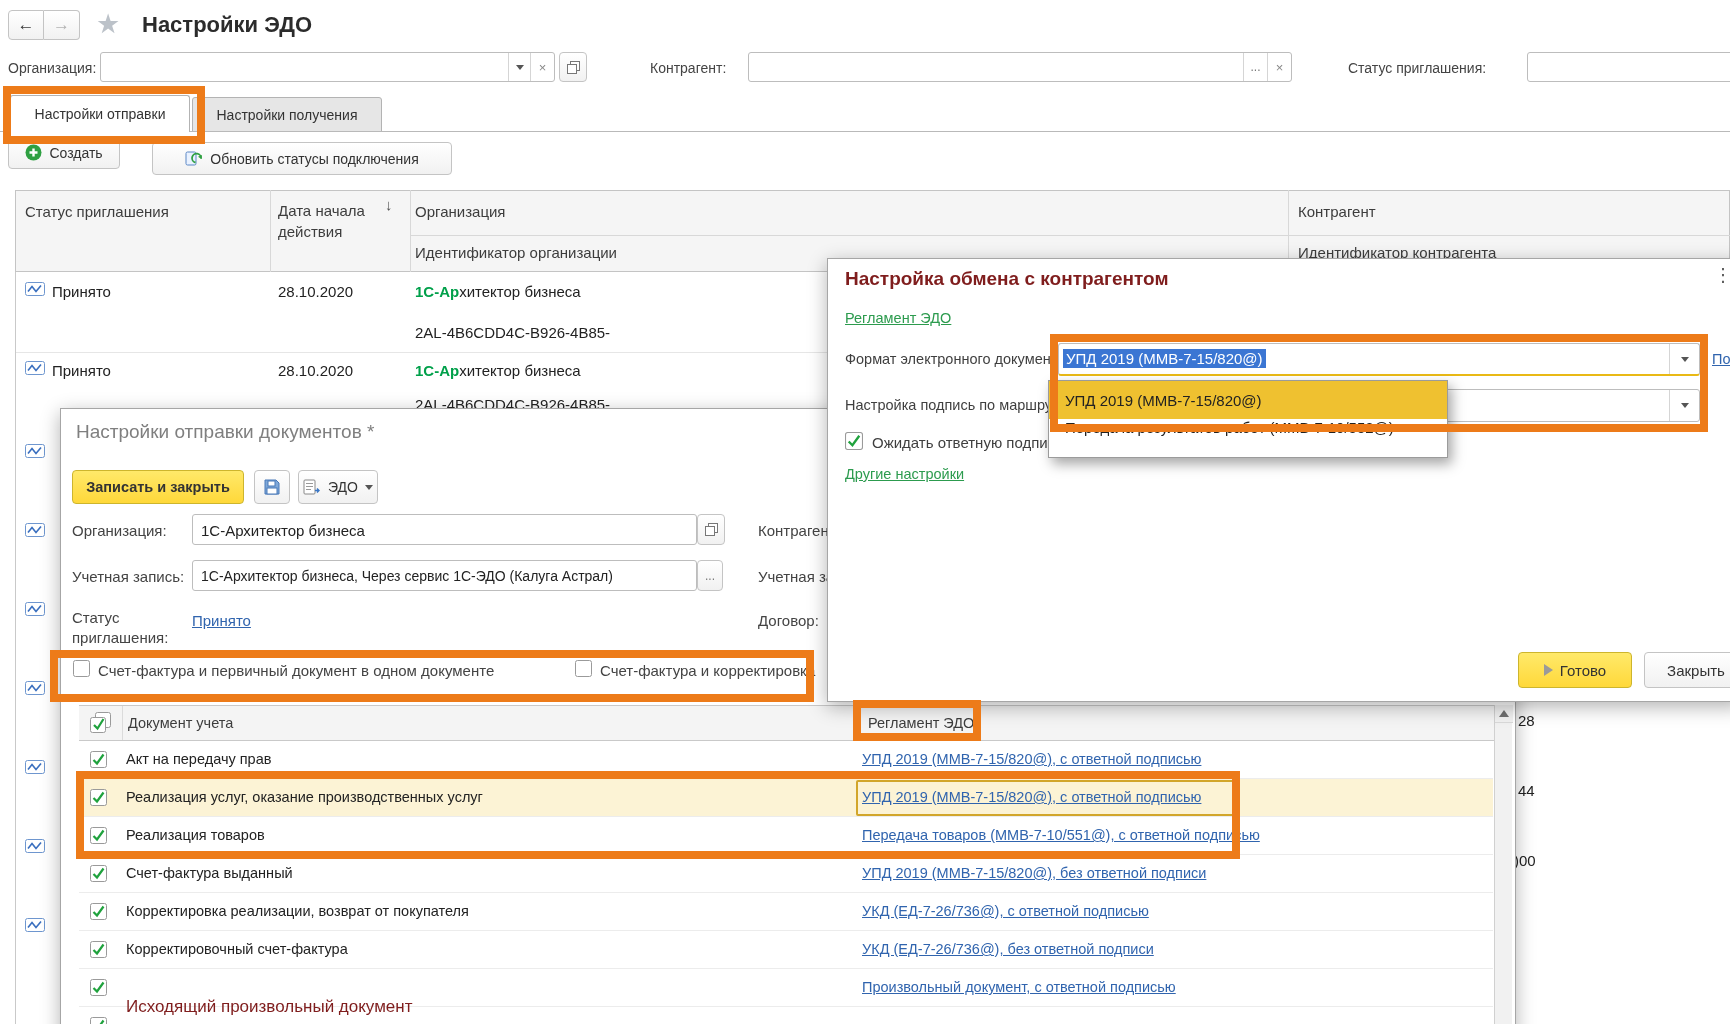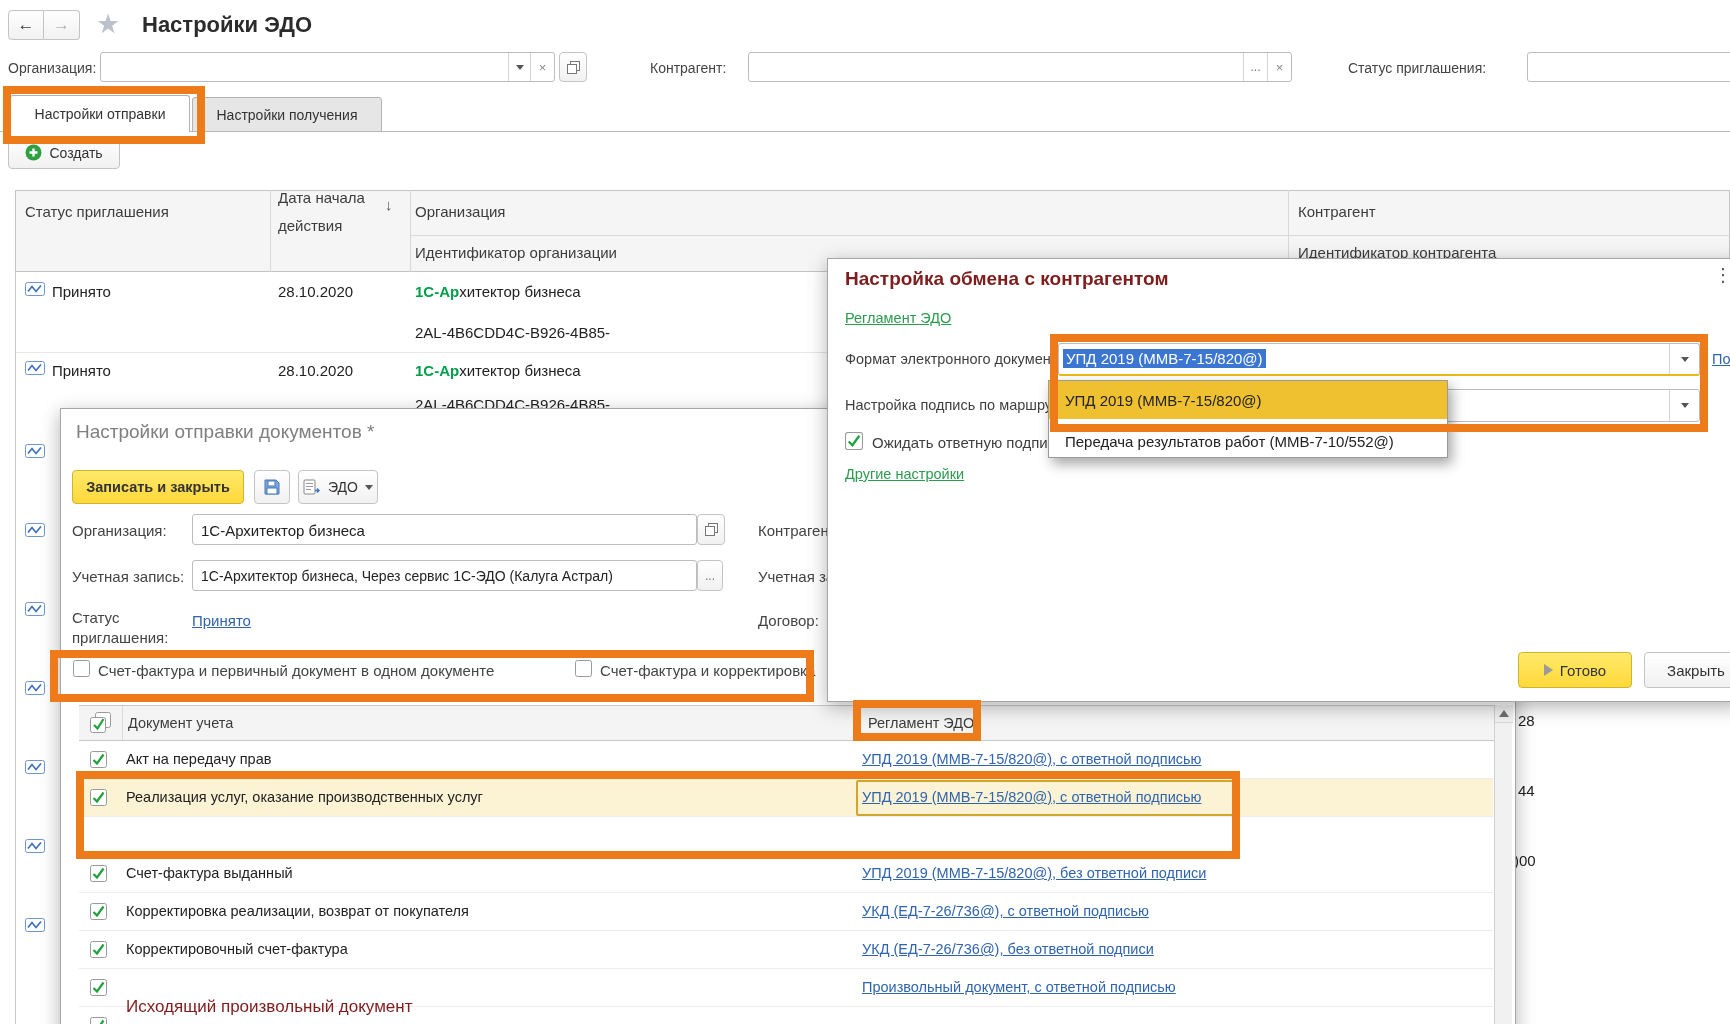--- a/index.html
+++ b/index.html
@@ -79,28 +79,36 @@
     <span>Настройки получения</span>
   </div>
 
   <div class="abs btn" style="left:8px;top:136px;width:112px;height:33px;">
     <svg width="17" height="17" viewBox="0 0 17 17">
         <circle cx="8.5" cy="8.5" r="8" fill="#2FA042"></circle>
         <path d="M8.5 4.5 v8 M4.5 8.5 h8" stroke="#fff" stroke-width="2.4"></path>
       </svg>
     <span>Создать</span>
   </div>
+  <div class="abs btn" style="left:152px;top:142px;width:300px;height:33px;">
+    <svg width="18" height="18" viewBox="0 0 18 18">
+      <rect x="1" y="2" width="10" height="13" rx="1.5" fill="#EAF2FF" stroke="#5B87C5"></rect>
+      <path d="M10.5 12.5 a4.5 4.5 0 1 1 5.5 -3.8" fill="none" stroke="#2FA042" stroke-width="1.8"></path>
+      <path d="M17 5 l-0.5 4 l-3.5 -2.3 z" fill="#2FA042"></path>
+    </svg>
+    <span>Обновить статусы подключения</span>
+  </div>
 
   <div class="abs" style="left:15px;top:190px;width:1715px;height:82px;background:#F5F5F5;border:1px solid #C4C4C4;"></div>
   <div class="abs" style="left:270px;top:190px;width:1px;height:82px;background:#D8D8D8;"></div>
   <div class="abs" style="left:410px;top:190px;width:1px;height:82px;background:#D8D8D8;"></div>
   <div class="abs" style="left:1288px;top:190px;width:1px;height:82px;background:#D8D8D8;"></div>
   <div class="abs" style="left:410px;top:235px;width:1320px;height:1px;background:#D8D8D8;"></div>
   <div class="abs hdrtxt" style="left:25px;top:203px;">Статус приглашения</div>
-  <div class="abs hdrtxt" style="left:278px;top:184px;width:110px;white-space:normal;line-height:28px;">Дата начала действия</div>
+  <div class="abs hdrtxt" style="left:278px;top:200px;width:110px;white-space:normal;line-height:21px;">Дата начала действия</div>
   <div class="abs hdrtxt" style="left:385px;top:196px;color:#555;">↓</div>
   <div class="abs hdrtxt" style="left:415px;top:203px;">Организация</div>
   <div class="abs hdrtxt" style="left:1298px;top:203px;">Контрагент</div>
   <div class="abs hdrtxt" style="left:415px;top:244px;">Идентификатор организации</div>
   <div class="abs hdrtxt" style="left:1298px;top:244px;">Идентификатор контрагента</div>
   <div class="abs" style="left:15px;top:272px;width:1px;height:752px;background:#C9C9C9;"></div>
 
   <div class="abs" style="left:15px;top:273px;width:1715px;height:79px;">
     <svg class="abs" style="left:10px;top:9px;" width="20" height="14" viewBox="0 0 20 14">
         <rect x="0.5" y="0.5" width="19" height="13" rx="2" fill="#fff" stroke="#6E96CF"></rect>
@@ -242,20 +250,28 @@
     <span class="abs link" style="left:783px;top:10px;font-size:14.5px;">УПД 2019 (ММВ-7-15/820@), с ответной подписью</span>
   </div>
   <div class="abs doc-sep" style="left:79px;top:779px;width:1414px;height:38px;z-index:12;">
     <svg class="abs" style="left:11px;top:10px;" width="17" height="17" viewBox="0 0 17 17">
         <rect x="0.5" y="0.5" width="16" height="16" rx="2" fill="#fff" stroke="#9a9a9a"></rect>
         <path d="M3.5 9 L7 12.5 L13.5 3.5" fill="none" stroke="#1FA23D" stroke-width="2.2"></path>
       </svg>
     <span class="abs" style="left:47px;top:10px;font-size:14.5px;color:#222;white-space:nowrap;">Реализация услуг, оказание производственных услуг</span>
     <span class="abs link" style="left:783px;top:10px;font-size:14.5px;">УПД 2019 (ММВ-7-15/820@), с ответной подписью</span>
   </div>
+  <div class="abs doc-sep" style="left:79px;top:817px;width:1414px;height:38px;z-index:12;">
+    <svg class="abs" style="left:11px;top:10px;" width="17" height="17" viewBox="0 0 17 17">
+        <rect x="0.5" y="0.5" width="16" height="16" rx="2" fill="#fff" stroke="#9a9a9a"></rect>
+        <path d="M3.5 9 L7 12.5 L13.5 3.5" fill="none" stroke="#1FA23D" stroke-width="2.2"></path>
+      </svg>
+    <span class="abs" style="left:47px;top:10px;font-size:14.5px;color:#222;white-space:nowrap;">Реализация товаров</span>
+    <span class="abs link" style="left:783px;top:10px;font-size:14.5px;">Передача товаров (ММВ-7-10/551@), с ответной подписью</span>
+  </div>
   <div class="abs doc-sep" style="left:79px;top:855px;width:1414px;height:38px;z-index:12;">
     <svg class="abs" style="left:11px;top:10px;" width="17" height="17" viewBox="0 0 17 17">
         <rect x="0.5" y="0.5" width="16" height="16" rx="2" fill="#fff" stroke="#9a9a9a"></rect>
         <path d="M3.5 9 L7 12.5 L13.5 3.5" fill="none" stroke="#1FA23D" stroke-width="2.2"></path>
       </svg>
     <span class="abs" style="left:47px;top:10px;font-size:14.5px;color:#222;white-space:nowrap;">Счет-фактура выданный</span>
     <span class="abs link" style="left:783px;top:10px;font-size:14.5px;">УПД 2019 (ММВ-7-15/820@), без ответной подписи</span>
   </div>
   <div class="abs doc-sep" style="left:79px;top:893px;width:1414px;height:38px;z-index:12;">
     <svg class="abs" style="left:11px;top:10px;" width="17" height="17" viewBox="0 0 17 17">
@@ -313,21 +329,21 @@
   <div class="abs inp z21" style="left:1058px;top:389px;width:642px;height:33px;">
     <div class="combo-btn" style="right:0;width:30px;">
         <span class="tri"></span>
       </div>
   </div>
 
   <div class="abs" style="left:1048px;top:380px;width:400px;height:78px;background:#fff;border:1px solid #9B9B9B;box-shadow:4px 6px 12px rgba(0,0,0,0.35);z-index:25;">
     <div style="height:38px;background:#EFC130;display:flex;align-items:center;padding-left:16px;font-size:15px;color:#222;">
       <span>УПД 2019 (ММВ-7-15/820@)</span>
     </div>
-    <div style="height:44px;display:flex;align-items:center;padding-left:16px;font-size:15px;color:#222;white-space:nowrap;">
+    <div style="height:44px;display:flex;padding-left:16px;font-size:15px;color:#222;white-space:nowrap;">
       <span>Передача результатов работ (ММВ-7-10/552@)</span>
     </div>
   </div>
 
   <svg class="abs" style="left:845px;top:432px;z-index:21;" width="18" height="18" viewBox="0 0 17 17">
       <rect x="0.5" y="0.5" width="16" height="16" rx="2" fill="#fff" stroke="#9a9a9a"></rect>
       <path d="M3.5 9 L7 12.5 L13.5 3.5" fill="none" stroke="#1FA23D" stroke-width="2.2"></path>
     </svg>
   <div class="abs z21" style="left:872px;top:434px;font-size:15px;color:#3f3f3f;white-space:nowrap;">Ожидать ответную подпись</div>
   <div class="abs z21" style="left:1062px;top:433px;font-size:15px;font-weight:bold;color:#2F7BD9;">?</div>

